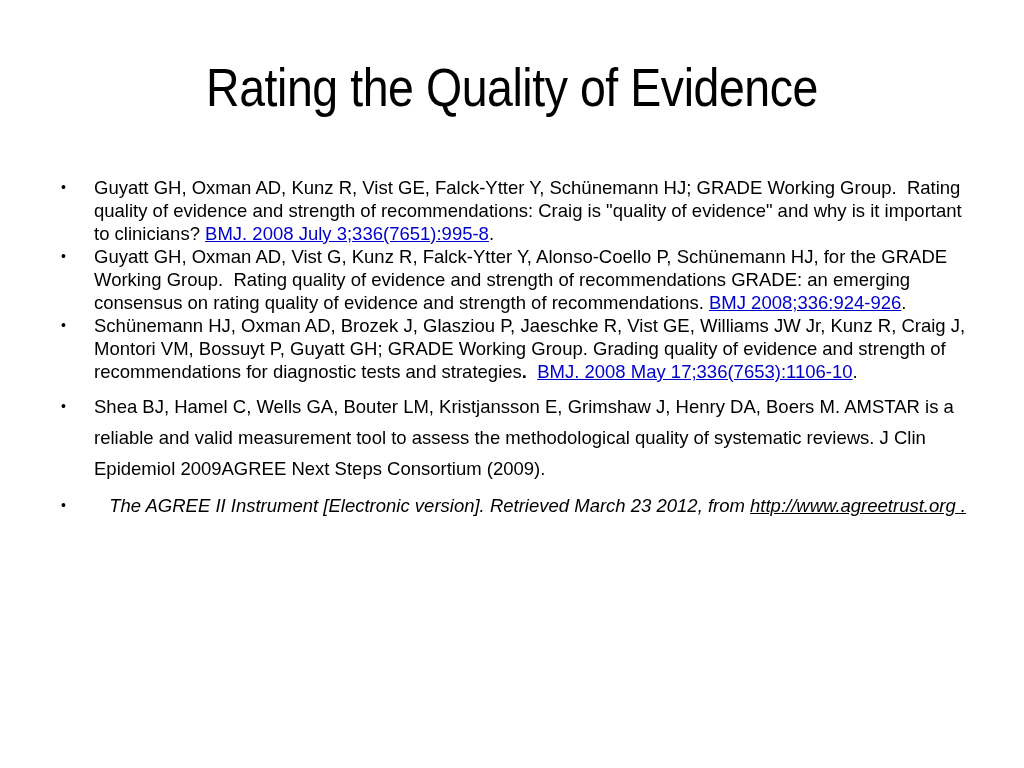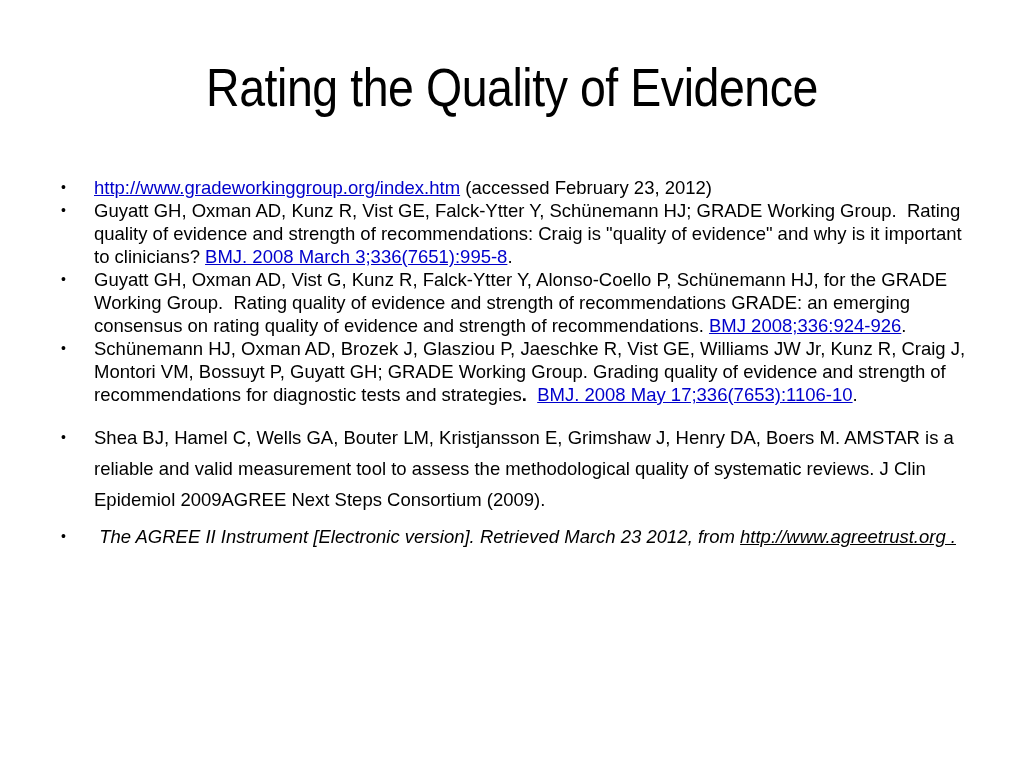--- a/index.html
+++ b/index.html
@@ -57,29 +57,30 @@
     content: "\2022";
     position: absolute;
     left: 5px;
     top: 0;
     font-size: 14px;
     line-height: 23px;
     color: #000000;
   }
   .bullet-item.loose {
     line-height: 31px;
-    margin-top: 16px;
+    margin-top: 8px;
   }
   .bullet-item.loose::before {
     line-height: 31px;
   }
   .bullet-item.italic-item {
     font-style: italic;
     line-height: 31px;
     margin-top: 6px;
+    text-align: center;
   }
   .bullet-item.italic-item::before {
     font-style: normal;
     line-height: 31px;
   }
   .link {
     color: #0000CC;
     text-decoration: underline;
     text-underline-offset: 1px;
   }
@@ -94,21 +95,20 @@
   .txt { white-space: pre-wrap; }
 </style>
 </head>
 <body>
 
 <div class="slide">
 
   <div class="slide-title">Rating the Quality of Evidence</div>
 
   <ul class="body-list">
-      <li class="bullet-item " id="ref-gradeworkinggroup"><span class="txt link">http://www.gradeworkinggroup.org/index.htm</span><span class="txt"> (accessed February 23, 2012)</span></li>
-      <li class="bullet-item " id="ref-guyatt-bmj-995"><span class="txt">Guyatt GH, Oxman AD, Kunz R, Vist GE, Falck-Ytter Y, Schünemann HJ; GRADE Working Group.  Rating quality of evidence and strength of recommendations: Craig is "quality of evidence" and why is it important to clinicians? </span><span class="txt link">BMJ. 2008 March 3;336(7651):995-8</span><span class="txt">.</span></li>
+      <li class="bullet-item " id="ref-guyatt-bmj-995"><span class="txt">Guyatt GH, Oxman AD, Kunz R, Vist GE, Falck-Ytter Y, Schünemann HJ; GRADE Working Group.  Rating quality of evidence and strength of recommendations: Craig is "quality of evidence" and why is it important to clinicians? </span><span class="txt link">BMJ. 2008 July 3;336(7651):995-8</span><span class="txt">.</span></li>
       <li class="bullet-item " id="ref-guyatt-bmj-924"><span class="txt">Guyatt GH, Oxman AD, Vist G, Kunz R, Falck-Ytter Y, Alonso-Coello P, Schünemann HJ, for the GRADE Working Group.  Rating quality of evidence and strength of recommendations GRADE: an emerging consensus on rating quality of evidence and strength of recommendations. </span><span class="txt link">BMJ 2008;336:924-926</span><span class="txt">.</span></li>
       <li class="bullet-item " id="ref-schunemann-bmj-1106"><span class="txt">Schünemann HJ, Oxman AD, Brozek J, Glasziou P, Jaeschke R, Vist GE, Williams JW Jr, Kunz R, Craig J, Montori VM, Bossuyt P, Guyatt GH; GRADE Working Group. Grading quality of evidence and strength of recommendations for diagnostic tests and strategies</span><span class="txt bold-dot">.</span><span class="txt">  </span><span class="txt link">BMJ. 2008 May 17;336(7653):1106-10</span><span class="txt">.</span></li>
       <li class="bullet-item loose" id="ref-shea-amstar"><span class="txt">Shea BJ, Hamel C, Wells GA, Bouter LM, Kristjansson E, Grimshaw J, Henry DA, Boers M. AMSTAR is a reliable and valid measurement tool to assess the methodological quality of systematic reviews. J Clin Epidemiol 2009AGREE Next Steps Consortium (2009).</span></li>
       <li class="bullet-item italic-item" id="ref-agree-ii"><span class="txt"> The AGREE II Instrument [Electronic version]. Retrieved March 23 2012, from </span><span class="txt ulink-black">http://www.agreetrust.org .</span></li>
     </ul>
 
 </div>
 
 </body></html>

